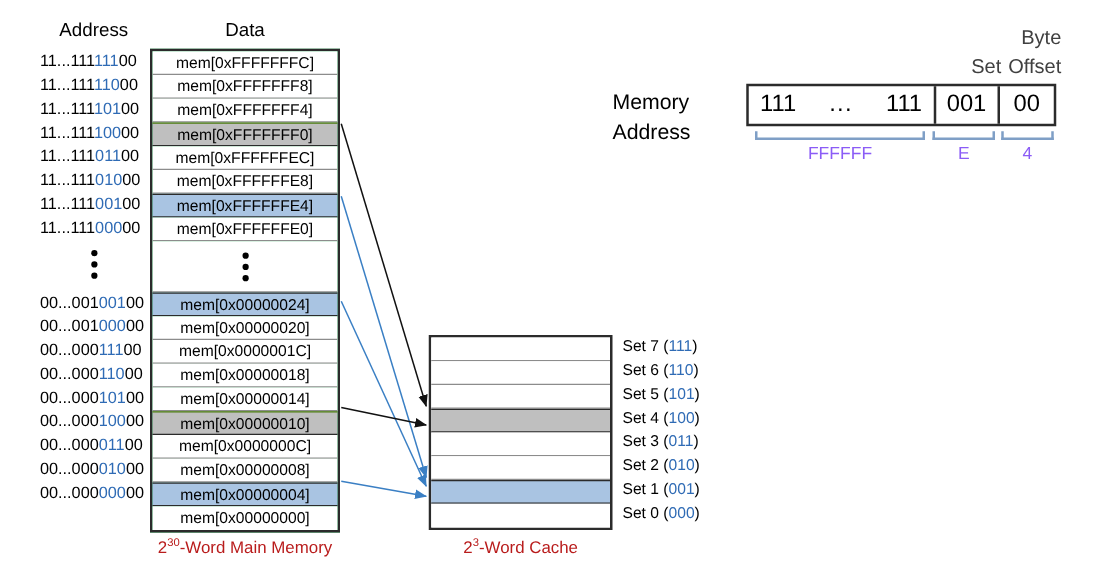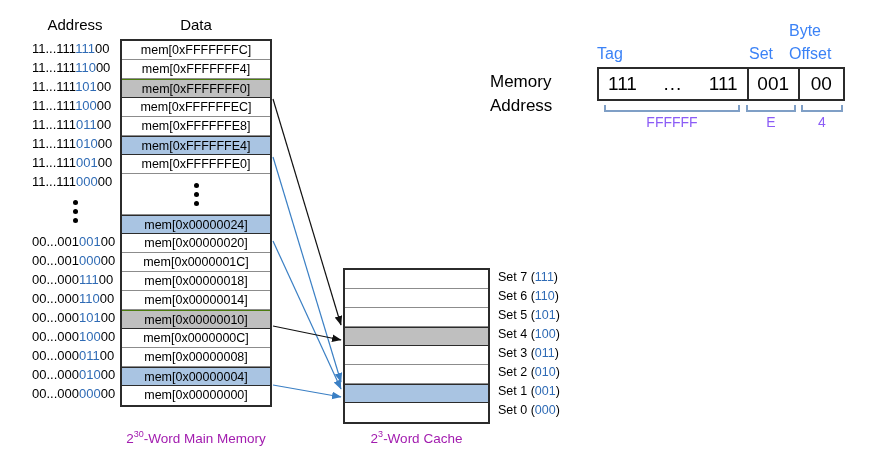--- a/index.html
+++ b/index.html
@@ -61,21 +61,21 @@
   }
   .cache-row:last-child{border-bottom:none;}
   .cache-row.gray{background:#bfbfbf;border-top:1px solid #2b2b2b;border-bottom:1px solid #2b2b2b;}
   .cache-row.blue{background:#a9c4e2;border-top:1px solid #2b2b2b;border-bottom:1px solid #2b2b2b;}
 
   #set-labels{left:498px;top:268px;}
   .set-row{height:19px;line-height:19px;font-size:12.5px;white-space:nowrap;color:#000;}
   .set-row b{font-weight:400;color:#2f6bb5;}
 
   
-  .caption{font-size:13.5px;white-space:nowrap;color:#a21caf;}
+  .caption{font-size:13.5px;white-space:nowrap;color:#b91c1c;}
   .caption sup{font-size:9px;vertical-align:super;}
 
   
   #addr-diagram{left:490px;top:14px;width:380px;height:125px;}
   .ma-label{
     position:absolute;left:0px;font-size:17px;color:#000;white-space:nowrap;
   }
   #ma-line1{top:58px;}
   #ma-line2{top:82px;}
 
@@ -88,21 +88,21 @@
     display:flex;align-items:center;justify-content:center;
     font-size:19px;color:#000;position:relative;
   }
   .ma-field:last-child{border-right:none;}
   #ma-tag{width:152px;justify-content:space-between;padding:0 9px;}
   #ma-tag .dots{font-size:19px;letter-spacing:1px;}
   #ma-set{width:52px;}
   #ma-off{width:44px;}
 
   .blue-cap{
-    position:absolute;font-size:16px;color:#3b82f6;white-space:nowrap;text-align:left;
+    position:absolute;font-size:16px;color:#404040;white-space:nowrap;text-align:right;
   }
   .brace{
     position:absolute;border-left:2px solid #7f9fc6;border-right:2px solid #7f9fc6;
     border-bottom:2px solid #7f9fc6;height:7px;box-sizing:border-box;
   }
   .brace-label{
     position:absolute;font-size:14px;color:#8b5cf6;text-align:center;white-space:nowrap;
   }
 
   svg.arrows{position:absolute;left:0;top:0;width:875px;height:456px;pointer-events:none;}
@@ -139,20 +139,21 @@
     <div class="addr-row"><span>00...000</span><b>110</b><span>00</span></div>
     <div class="addr-row"><span>00...000</span><b>101</b><span>00</span></div>
     <div class="addr-row"><span>00...000</span><b>100</b><span>00</span></div>
     <div class="addr-row"><span>00...000</span><b>011</b><span>00</span></div>
     <div class="addr-row"><span>00...000</span><b>010</b><span>00</span></div>
     <div class="addr-row"><span>00...000</span><b>000</b><span>00</span></div>
   </div>
 
 <div class="abs" id="memory-box">
     <div class="mem-row">mem[0xFFFFFFFC]</div>
+    <div class="mem-row">mem[0xFFFFFFF8]</div>
     <div class="mem-row">mem[0xFFFFFFF4]</div>
     <div class="mem-row gray">mem[0xFFFFFFF0]</div>
     <div class="mem-row">mem[0xFFFFFFEC]</div>
     <div class="mem-row">mem[0xFFFFFFE8]</div>
     <div class="mem-row blue">mem[0xFFFFFFE4]</div>
     <div class="mem-row">mem[0xFFFFFFE0]</div>
     <div class="mem-row ellipsis">
       <div class="vdots">
         <i></i>
         <i></i>
@@ -197,21 +198,20 @@
 </div>
 <div class="abs caption" style="left:343px;top:429px;width:147px;text-align:center;">
   <span>2</span><sup>3</sup><span>-Word Cache</span>
 </div>
 
 <div class="abs" id="addr-diagram">
 
   <div class="ma-label" id="ma-line1">Memory</div>
   <div class="ma-label" id="ma-line2">Address</div>
 
-  <div class="blue-cap" style="left:107px;top:31px;width:152px;">Tag</div>
   <div class="blue-cap" style="left:259px;top:31px;width:52px;">Set</div>
   <div class="blue-cap" style="left:299px;top:8px;width:60px;">Byte</div>
   <div class="blue-cap" style="left:299px;top:31px;width:60px;">Offset</div>
 
   <div id="ma-box">
     <div class="ma-field" id="ma-tag">
       <span>111</span>
       <span class="dots">...</span>
       <span>111</span>
     </div>

